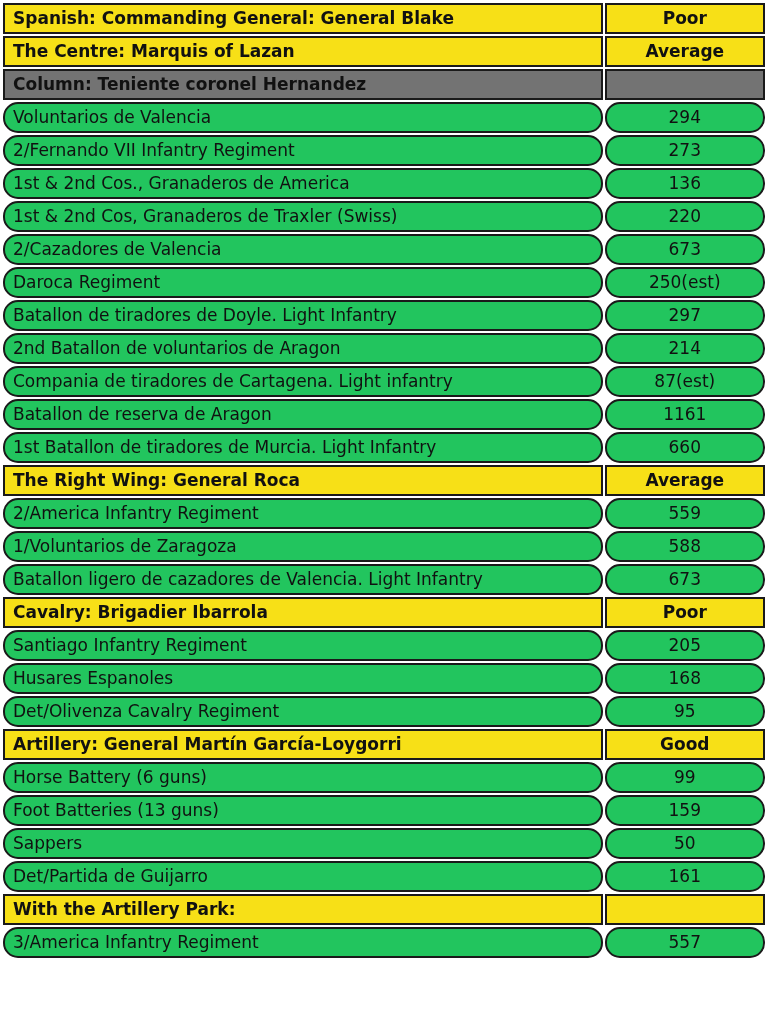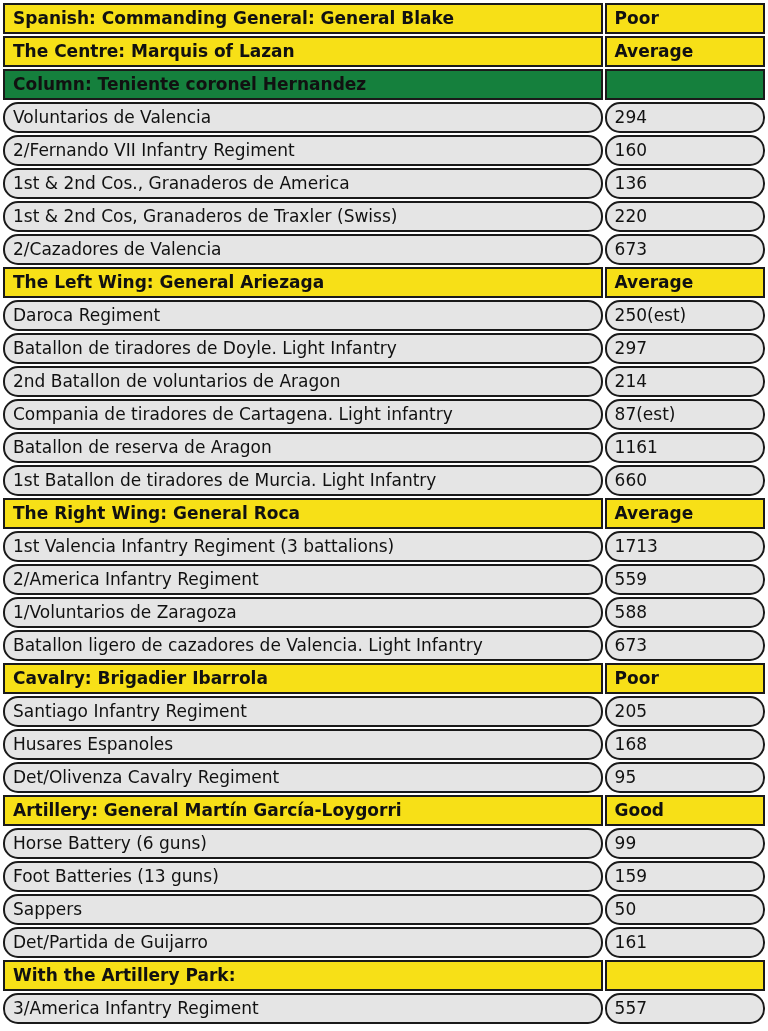--- a/index.html
+++ b/index.html
@@ -25,34 +25,34 @@
     height: 25px;
     font-size: 17px;
     line-height: 1.15;
     padding: 1px 8px;
     vertical-align: middle;
     background: #ffffff;
     overflow: hidden;
     white-space: nowrap;
   }
   td.name-cell { text-align: left; margin-left: 25px; }
-  td.value-cell { padding: 1px 2px; margin-left: 9px; }
+  td.value-cell { text-align: center; padding: 1px 2px; margin-left: 9px; }
   col.c-name { width: 598px; }
   col.c-value { width: 160px; }
 
   tr.row-command td {
     background: #f7e017;
     font-weight: 700;
   }
   tr.row-subcommand td {
-    background: #15803d;
+    background: #737373;
     font-weight: 700;
   }
   tr.row-unit td {
-    background: #e5e5e5;
+    background: #22c55e;
     font-weight: 400;
     border-radius: 15px;
   }
 </style>
 </head>
 <body>
 
 <table class="oob">
   <colgroup>
     <col class="c-name">
@@ -75,42 +75,38 @@
     <td class="value-cell"></td>
   </tr>
 
   <tr class="row-unit">
     <td class="name-cell">Voluntarios de Valencia</td>
     <td class="value-cell">294</td>
   </tr>
 
   <tr class="row-unit">
     <td class="name-cell">2/Fernando VII Infantry Regiment</td>
-    <td class="value-cell">160</td>
+    <td class="value-cell">273</td>
   </tr>
 
   <tr class="row-unit">
     <td class="name-cell">1st &amp; 2nd Cos., Granaderos de America</td>
     <td class="value-cell">136</td>
   </tr>
 
   <tr class="row-unit">
     <td class="name-cell">1st &amp; 2nd Cos, Granaderos de Traxler (Swiss)</td>
     <td class="value-cell">220</td>
   </tr>
 
   <tr class="row-unit">
     <td class="name-cell">2/Cazadores de Valencia</td>
     <td class="value-cell">673</td>
   </tr>
 
-  <tr class="row-command">
-    <td class="name-cell">The Left Wing: General Ariezaga</td>
-    <td class="value-cell">Average</td>
-  </tr>
 
   <tr class="row-unit">
     <td class="name-cell">Daroca Regiment</td>
     <td class="value-cell">250(est)</td>
   </tr>
 
   <tr class="row-unit">
     <td class="name-cell">Batallon de tiradores de Doyle. Light Infantry</td>
     <td class="value-cell">297</td>
   </tr>
@@ -133,24 +129,20 @@
   <tr class="row-unit">
     <td class="name-cell">1st Batallon de tiradores de Murcia. Light Infantry</td>
     <td class="value-cell">660</td>
   </tr>
 
   <tr class="row-command">
     <td class="name-cell">The Right Wing: General Roca</td>
     <td class="value-cell">Average</td>
   </tr>
 
-  <tr class="row-unit">
-    <td class="name-cell">1st Valencia Infantry Regiment (3 battalions)</td>
-    <td class="value-cell">1713</td>
-  </tr>
 
 
   <tr class="row-unit">
     <td class="name-cell">2/America Infantry Regiment</td>
     <td class="value-cell">559</td>
   </tr>
 
   <tr class="row-unit">
     <td class="name-cell">1/Voluntarios de Zaragoza</td>
     <td class="value-cell">588</td>

